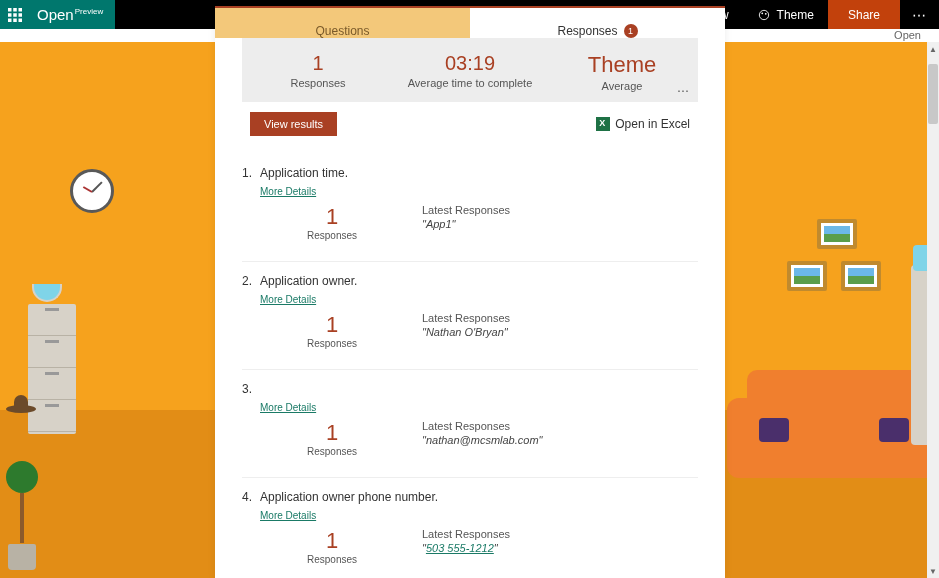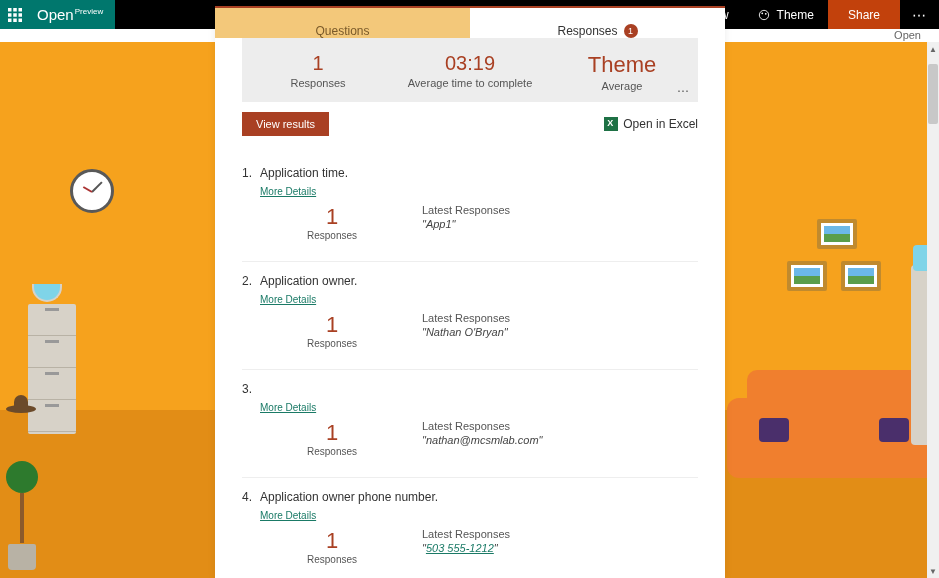--- a/index.html
+++ b/index.html
@@ -53,21 +53,21 @@
 .tab { flex: 1; display: flex; align-items: flex-end; justify-content: center; gap: 6px; font-size: 12px; color: #555; cursor: pointer; }
 .tab.qtab { background: #f3c87a; color: #7a5a2a; }
 .tab.active { background: #fff; color: #333; }
 .badge { background: #a94023; color: #fff; border-radius: 50%; width: 14px; height: 14px; font-size: 9px; display: flex; align-items: center; justify-content: center; }
 .stats { margin: 0 27px; background: #ededed; padding: 14px 0 10px; display: flex; position: relative; }
 .stat { flex: 1; text-align: center; }
 .stat .big { font-size: 20px; color: #a94023; font-weight: 300; }
 .stat.active .big { font-size: 22px; }
 .stat .lbl { font-size: 11px; color: #555; margin-top: 2px; }
 .stats-more { position: absolute; right: 8px; bottom: 4px; font-size: 12px; letter-spacing: 1px; color: #555; cursor: pointer; }
-.actions { margin: 10px 27px 0; display: flex; align-items: center; justify-content: space-between; }
+.actions { margin: 10px 35px 0; display: flex; align-items: center; justify-content: space-between; }
 .view-results { background: #a94023; color: #fff; border: none; padding: 6px 14px; font-size: 11px; cursor: pointer; }
 .excel { display: flex; align-items: center; gap: 5px; font-size: 12px; color: #333; cursor: pointer; }
 .excel-icon { width: 14px; height: 14px; background: #1e7145; position: relative; }
 .excel-icon::after { content: "X"; color: #fff; font-size: 9px; position: absolute; top: 1px; left: 3px; font-weight: bold; }
 .questions { margin: 18px 27px 0; }
 .q { border-bottom: 1px solid #eee; padding: 12px 0 20px; }
 .q-title { font-size: 12px; color: #333; display: flex; gap: 6px; }
 .q-num { min-width: 12px; }
 .details { color: #1a7a66; font-size: 10px; text-decoration: underline; margin: 6px 0 0 18px; cursor: pointer; display: inline-block; }
 .q-body { display: flex; margin-top: 6px; }

